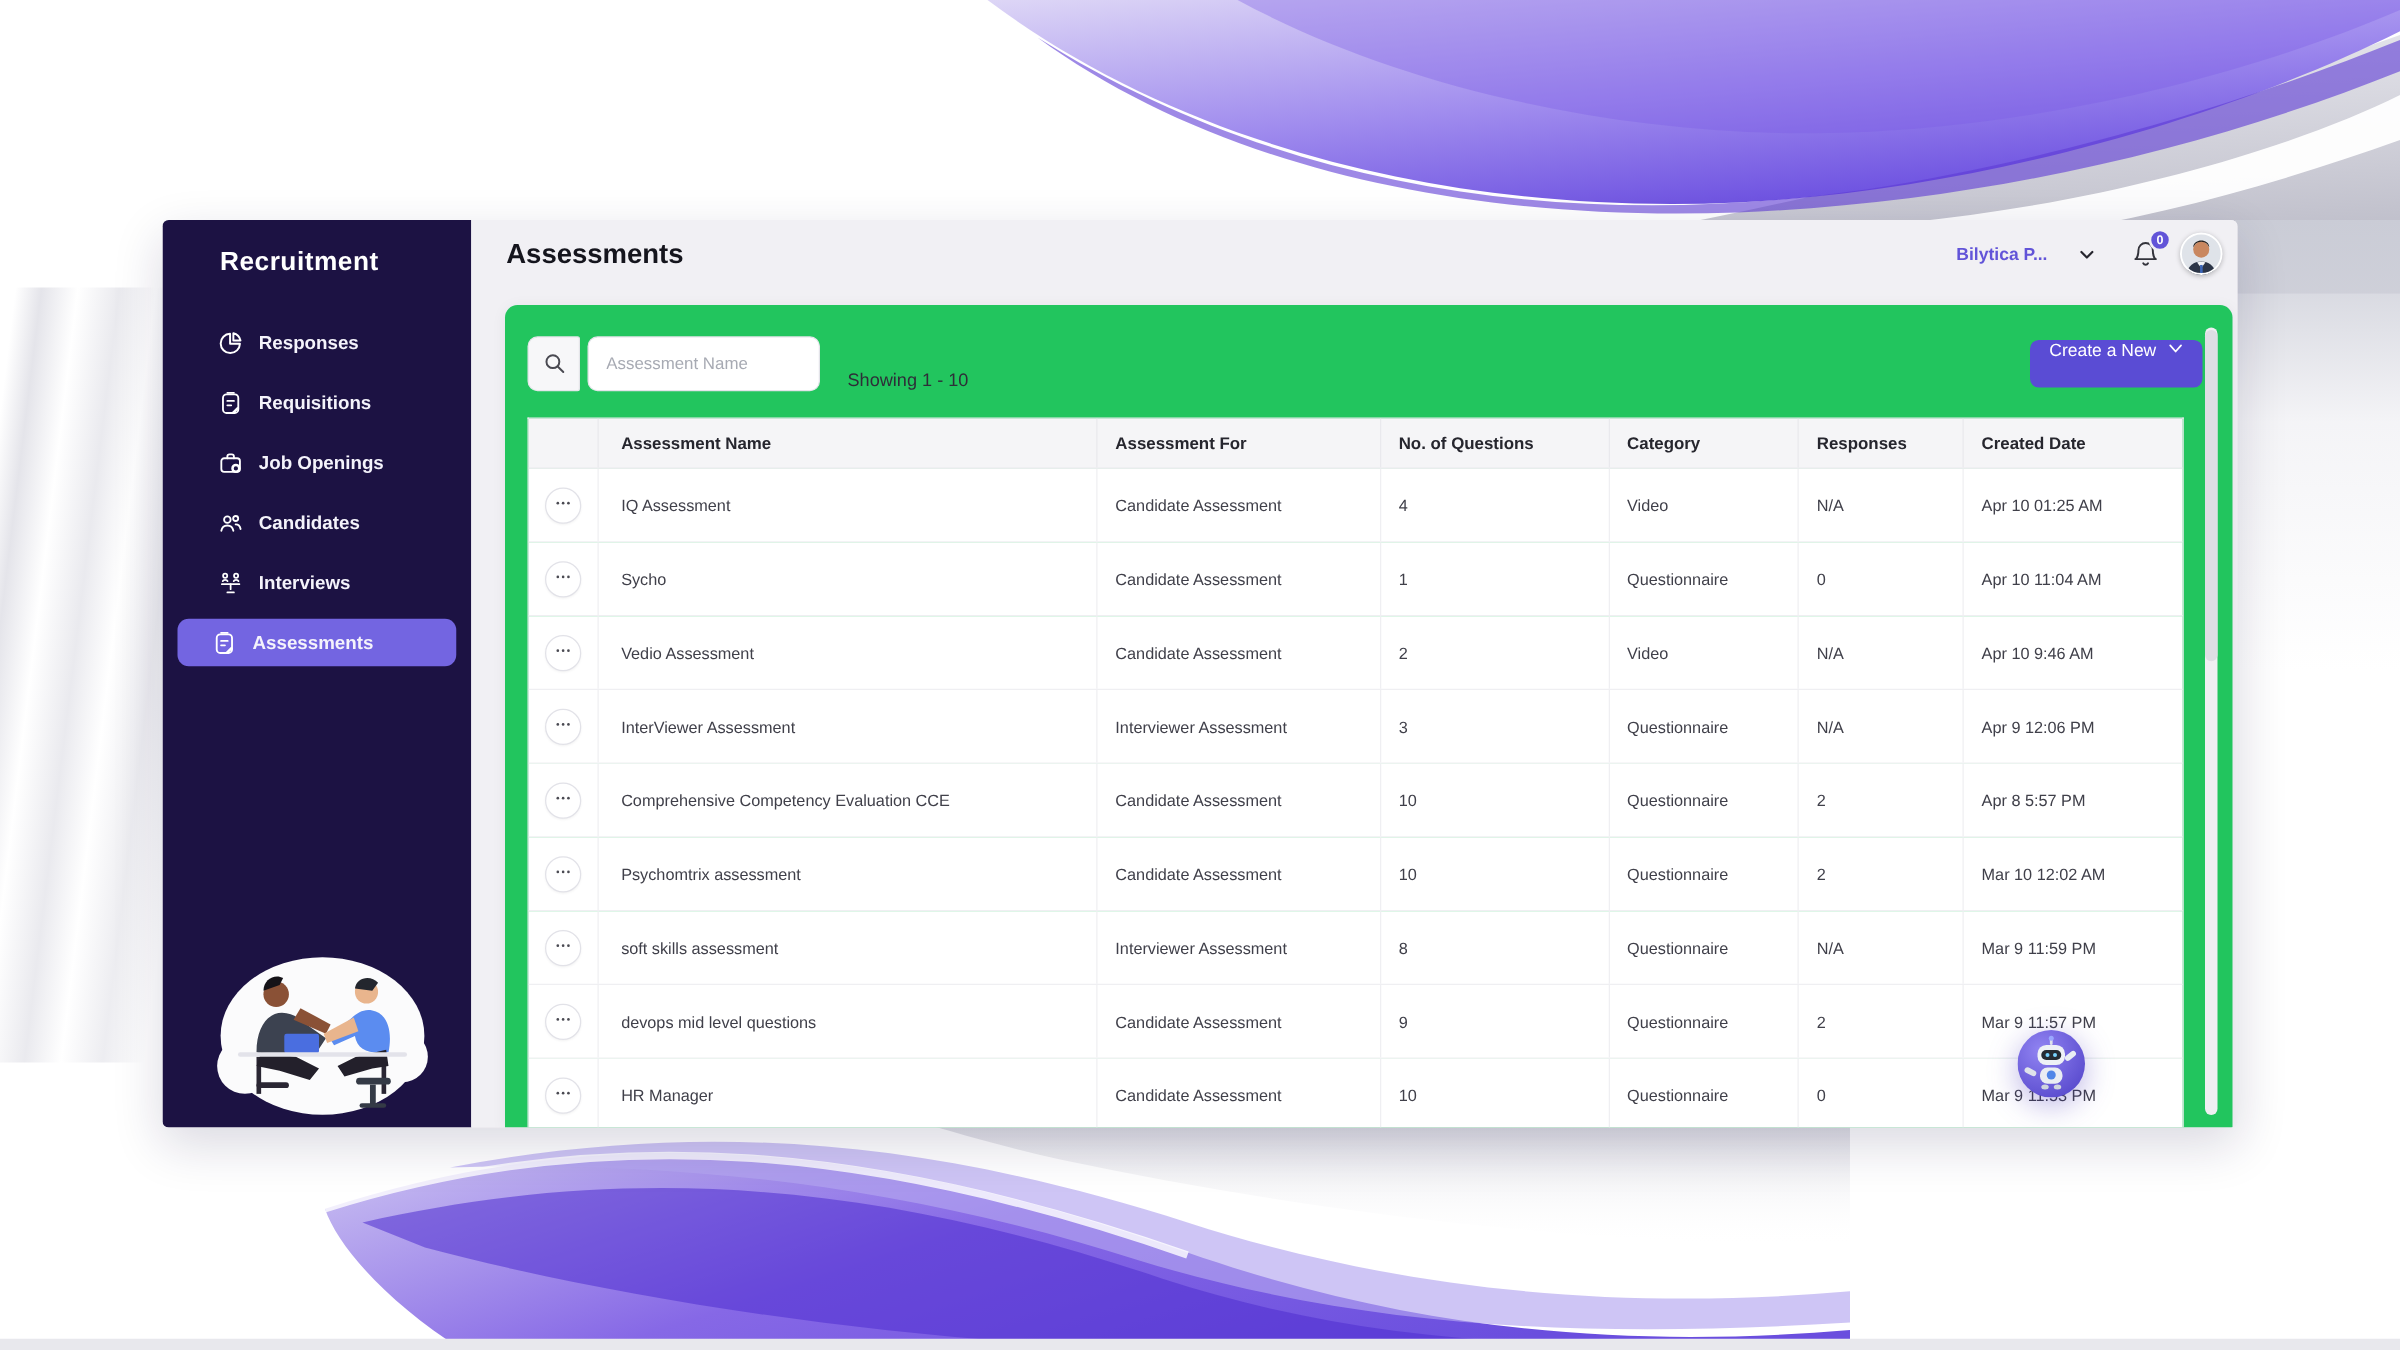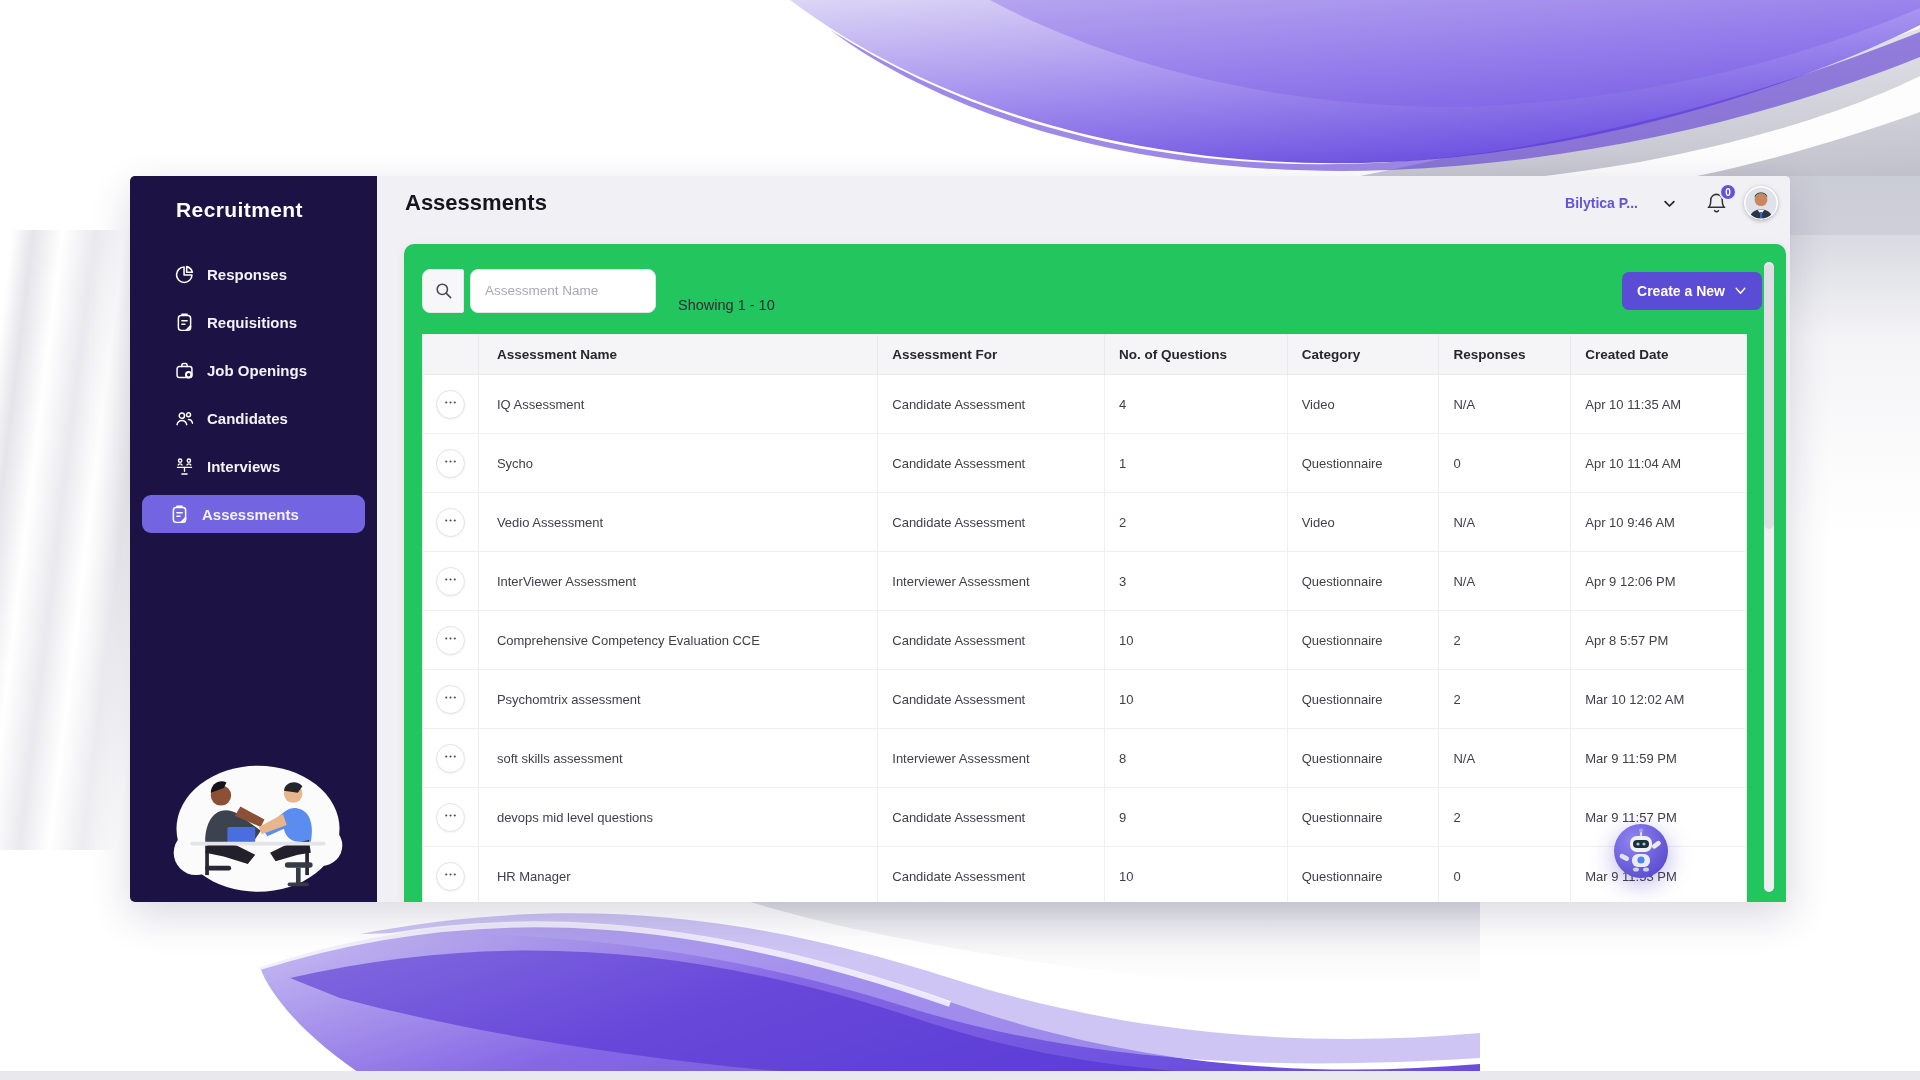--- a/index.html
+++ b/index.html
@@ -76,22 +76,22 @@
   }
   .search-icon-box svg{ width:19px; height:19px; }
   .search-input{
     margin-left:6px; width:186px; height:44px; border:1px solid #e3e3e9; border-radius:8px;
     padding:0 14px; font-size:13.5px; color:#33333c; outline:none; font-family:inherit; background:#fff;
   }
   .search-input::placeholder{ color:#a7aab3; }
   .showing{ margin-left:22px; font-size:14.5px; font-weight:500; color:#2e2e38;margin-top:29px; }
   .create-btn{
     margin-left:auto; height:38px; padding:0 15px; border:none; border-radius:7px;
-    background:#5a4cd4; color:#fff; font-size:14px; font-weight:700; font-family:inherit;
-    display:flex; align-items:center; gap:9px; cursor:pointer;
+    background:#5a4cd4; color:#fff; font-size:14px; font-weight:400; font-family:inherit;
+    display:flex; align-items:flex-start; gap:9px; cursor:pointer;
   }
   .create-btn svg{ width:13px; height:13px; }
 
   
   .tbl{ margin:0 39px 0 18px; border:1px solid #ececf0; border-bottom:none; }
   .tr{ display:flex; height:59px; border-bottom:1px solid #efeff2; background:#fff; }
   .tr.head{ height:40px; background:#f5f5f7; border-bottom:1px solid #e9e9ed; }
   .td,.th{ display:flex; align-items:center; padding:0 14px; border-right:1px solid #efeff2;
            font-size:13px; color:#40404a; overflow:hidden; white-space:nowrap; }
   .th{ font-size:13.5px; font-weight:700; color:#26262e; border-right:1px solid #e9e9ed; }
@@ -342,21 +342,21 @@
                       <circle cx="12" cy="12" r="1.5"></circle>
                       <circle cx="18" cy="12" r="1.5"></circle>
                     </svg></span>
                 </button>
               </div>
               <div class="td c-name">IQ Assessment</div>
               <div class="td c-for">Candidate Assessment</div>
               <div class="td c-q">4</div>
               <div class="td c-cat">Video</div>
               <div class="td c-resp">N/A</div>
-              <div class="td c-date">Apr 10 11:35 AM</div>
+              <div class="td c-date">Apr 10 01:25 AM</div>
             </div>
             <div class="tr">
               <div class="td c-action">
                 <button class="dots-btn">
                   <span><svg viewBox="0 0 24 24" fill="#4a4a52">
                       <circle cx="6" cy="12" r="1.5"></circle>
                       <circle cx="12" cy="12" r="1.5"></circle>
                       <circle cx="18" cy="12" r="1.5"></circle>
                     </svg></span>
                 </button>

